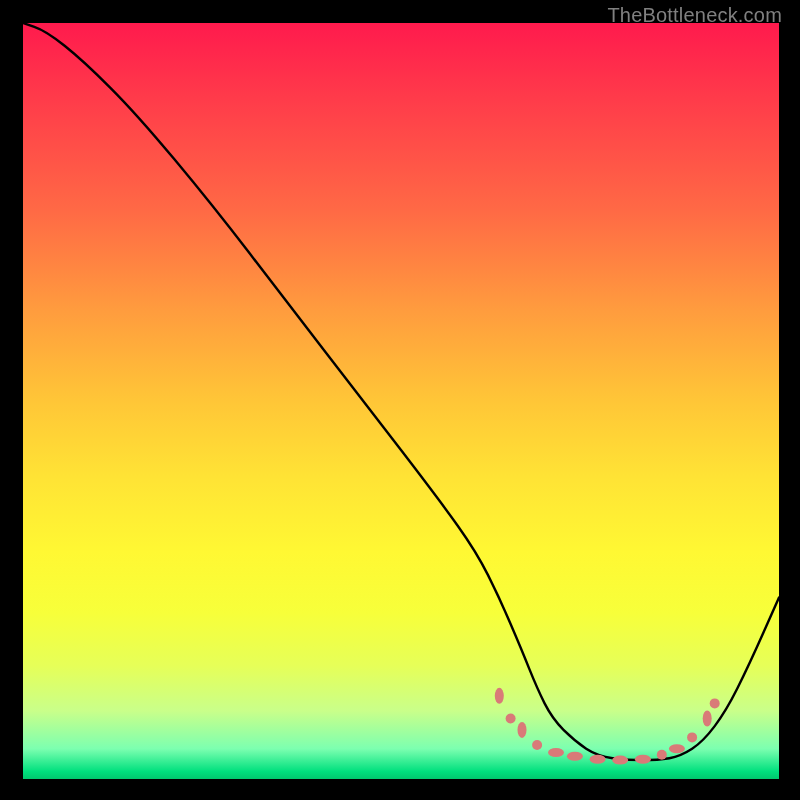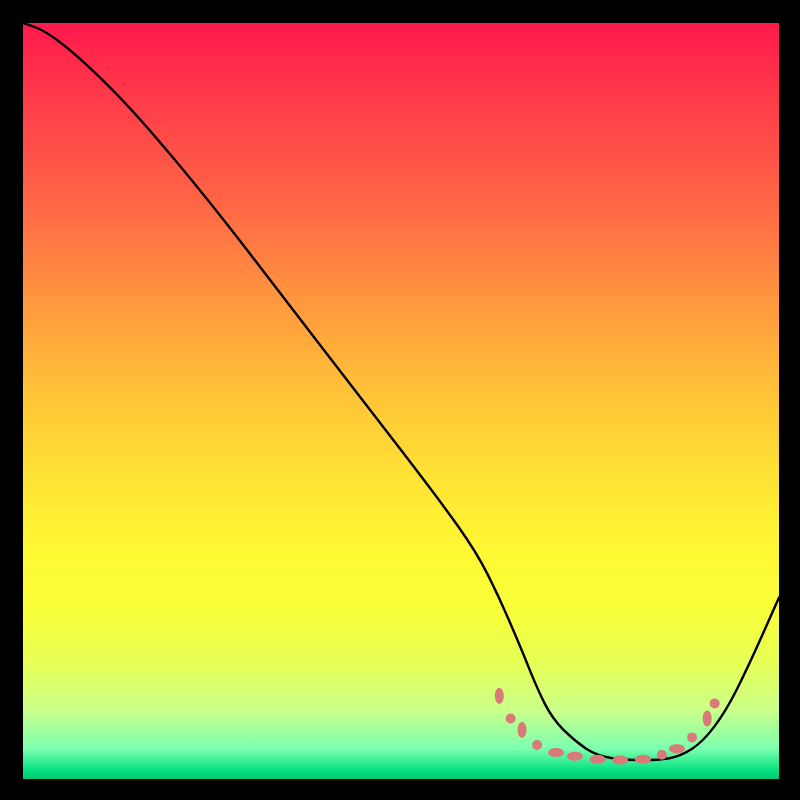--- a/index.html
+++ b/index.html
@@ -79,13 +79,14 @@
           <ellipse cx="597.2" cy="737.1" rx="8" ry="4.5" fill="#d97a78"></ellipse>
           <ellipse cx="619.9" cy="736.3" rx="8" ry="4.5" fill="#d97a78"></ellipse>
           <ellipse cx="638.8" cy="731.8" rx="5" ry="5" fill="#d97a78"></ellipse>
           <ellipse cx="653.9" cy="725.8" rx="8" ry="4.5" fill="#d97a78"></ellipse>
           <ellipse cx="669.1" cy="714.4" rx="5" ry="5" fill="#d97a78"></ellipse>
           <ellipse cx="684.2" cy="695.5" rx="4.5" ry="8" fill="#d97a78"></ellipse>
           <ellipse cx="691.7" cy="680.4" rx="5" ry="5" fill="#d97a78"></ellipse>
         </g>
     </svg>
   </div>
+  <div class="watermark">TheBottleneck.com</div>
 </div>
 
 </body></html>

